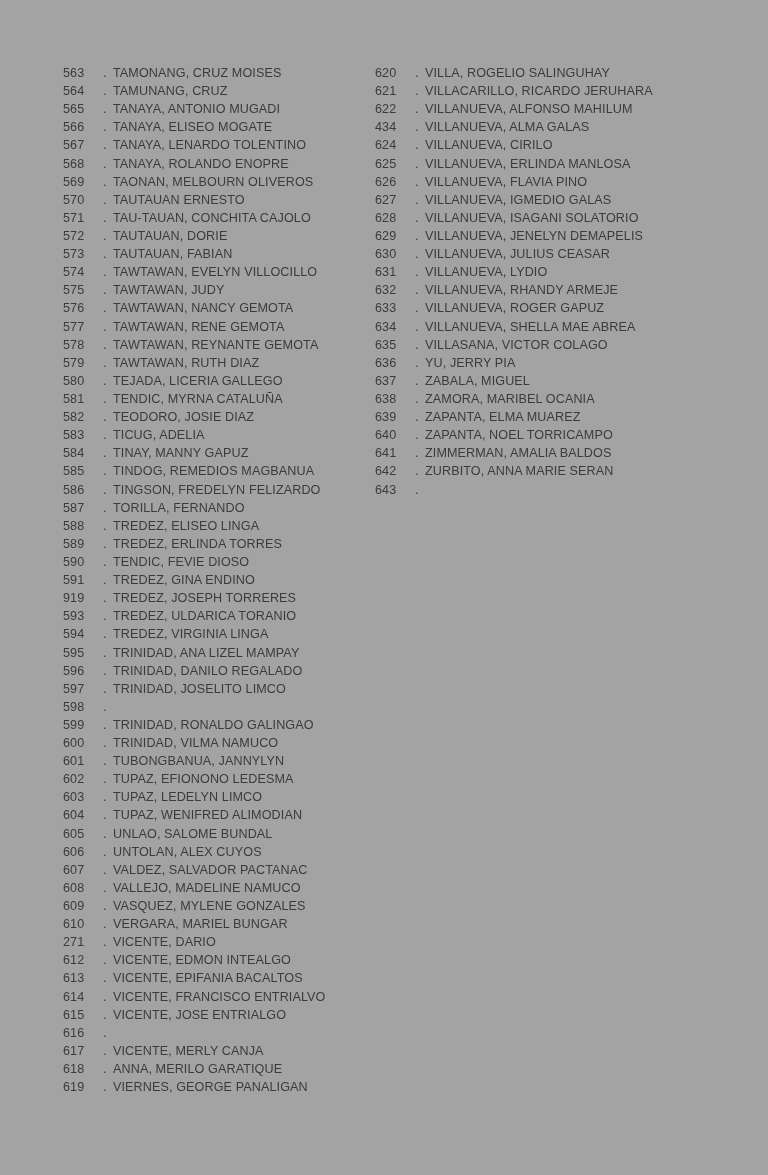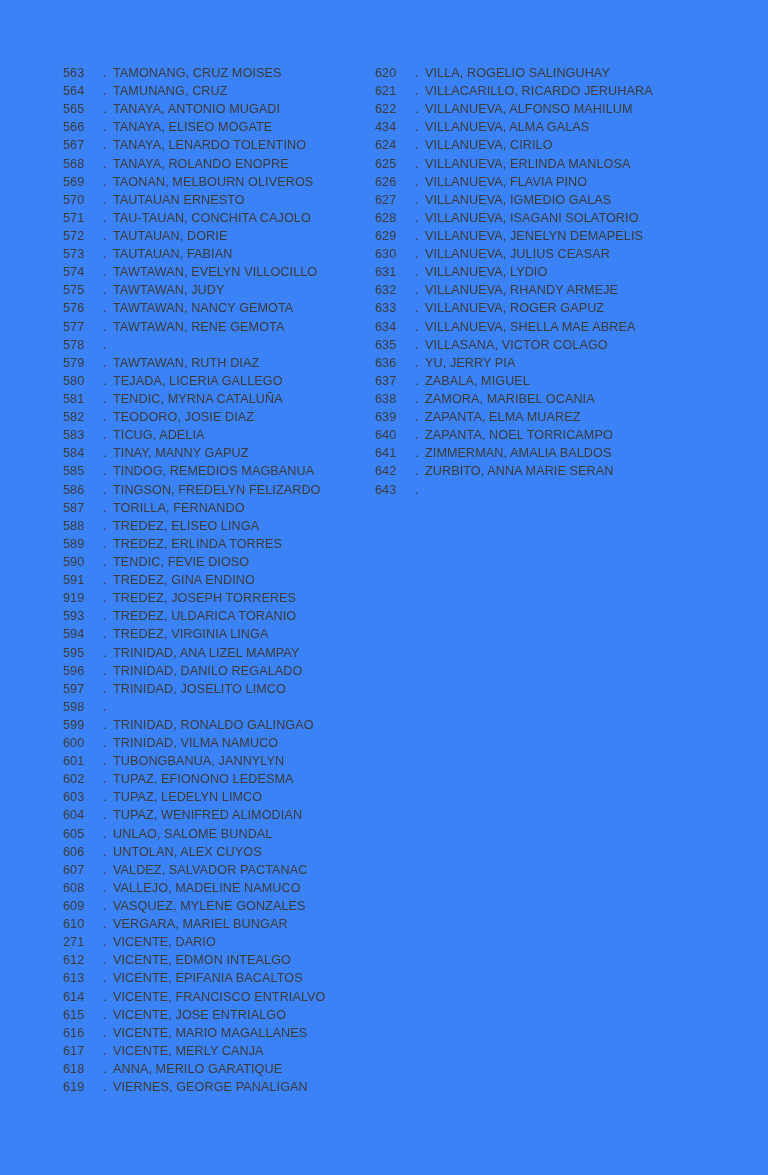--- a/index.html
+++ b/index.html
@@ -39,21 +39,21 @@
     width: 10px;
     flex: 0 0 10px;
   }
   .name {
     flex: 1 1 auto;
   }
 </style>
 </head>
 <body>
 
-<div class="page" style="color: rgb(59, 59, 59); background: #3b82f6;">
+<div class="page" style="color: rgb(59, 59, 59); background: #a3a3a3;">
   <div class="column col-left">
       <div class="row">
         <span class="num">563</span>
         <span class="dot">.</span>
         <span class="name">TAMONANG, CRUZ MOISES</span>
       </div>
       <div class="row">
         <span class="num">564</span>
         <span class="dot">.</span>
         <span class="name">TAMUNANG, CRUZ</span>
@@ -119,20 +119,21 @@
         <span class="name">TAWTAWAN, NANCY GEMOTA</span>
       </div>
       <div class="row">
         <span class="num">577</span>
         <span class="dot">.</span>
         <span class="name">TAWTAWAN, RENE GEMOTA</span>
       </div>
       <div class="row">
         <span class="num">578</span>
         <span class="dot">.</span>
+        <span class="name">TAWTAWAN, REYNANTE GEMOTA</span>
       </div>
       <div class="row">
         <span class="num">579</span>
         <span class="dot">.</span>
         <span class="name">TAWTAWAN, RUTH DIAZ</span>
       </div>
       <div class="row">
         <span class="num">580</span>
         <span class="dot">.</span>
         <span class="name">TEJADA, LICERIA GALLEGO</span>
@@ -307,21 +308,20 @@
         <span class="name">VICENTE, FRANCISCO ENTRIALVO</span>
       </div>
       <div class="row">
         <span class="num">615</span>
         <span class="dot">.</span>
         <span class="name">VICENTE, JOSE ENTRIALGO</span>
       </div>
       <div class="row">
         <span class="num">616</span>
         <span class="dot">.</span>
-        <span class="name">VICENTE, MARIO MAGALLANES</span>
       </div>
       <div class="row">
         <span class="num">617</span>
         <span class="dot">.</span>
         <span class="name">VICENTE, MERLY CANJA</span>
       </div>
       <div class="row">
         <span class="num">618</span>
         <span class="dot">.</span>
         <span class="name">ANNA, MERILO GARATIQUE</span>

